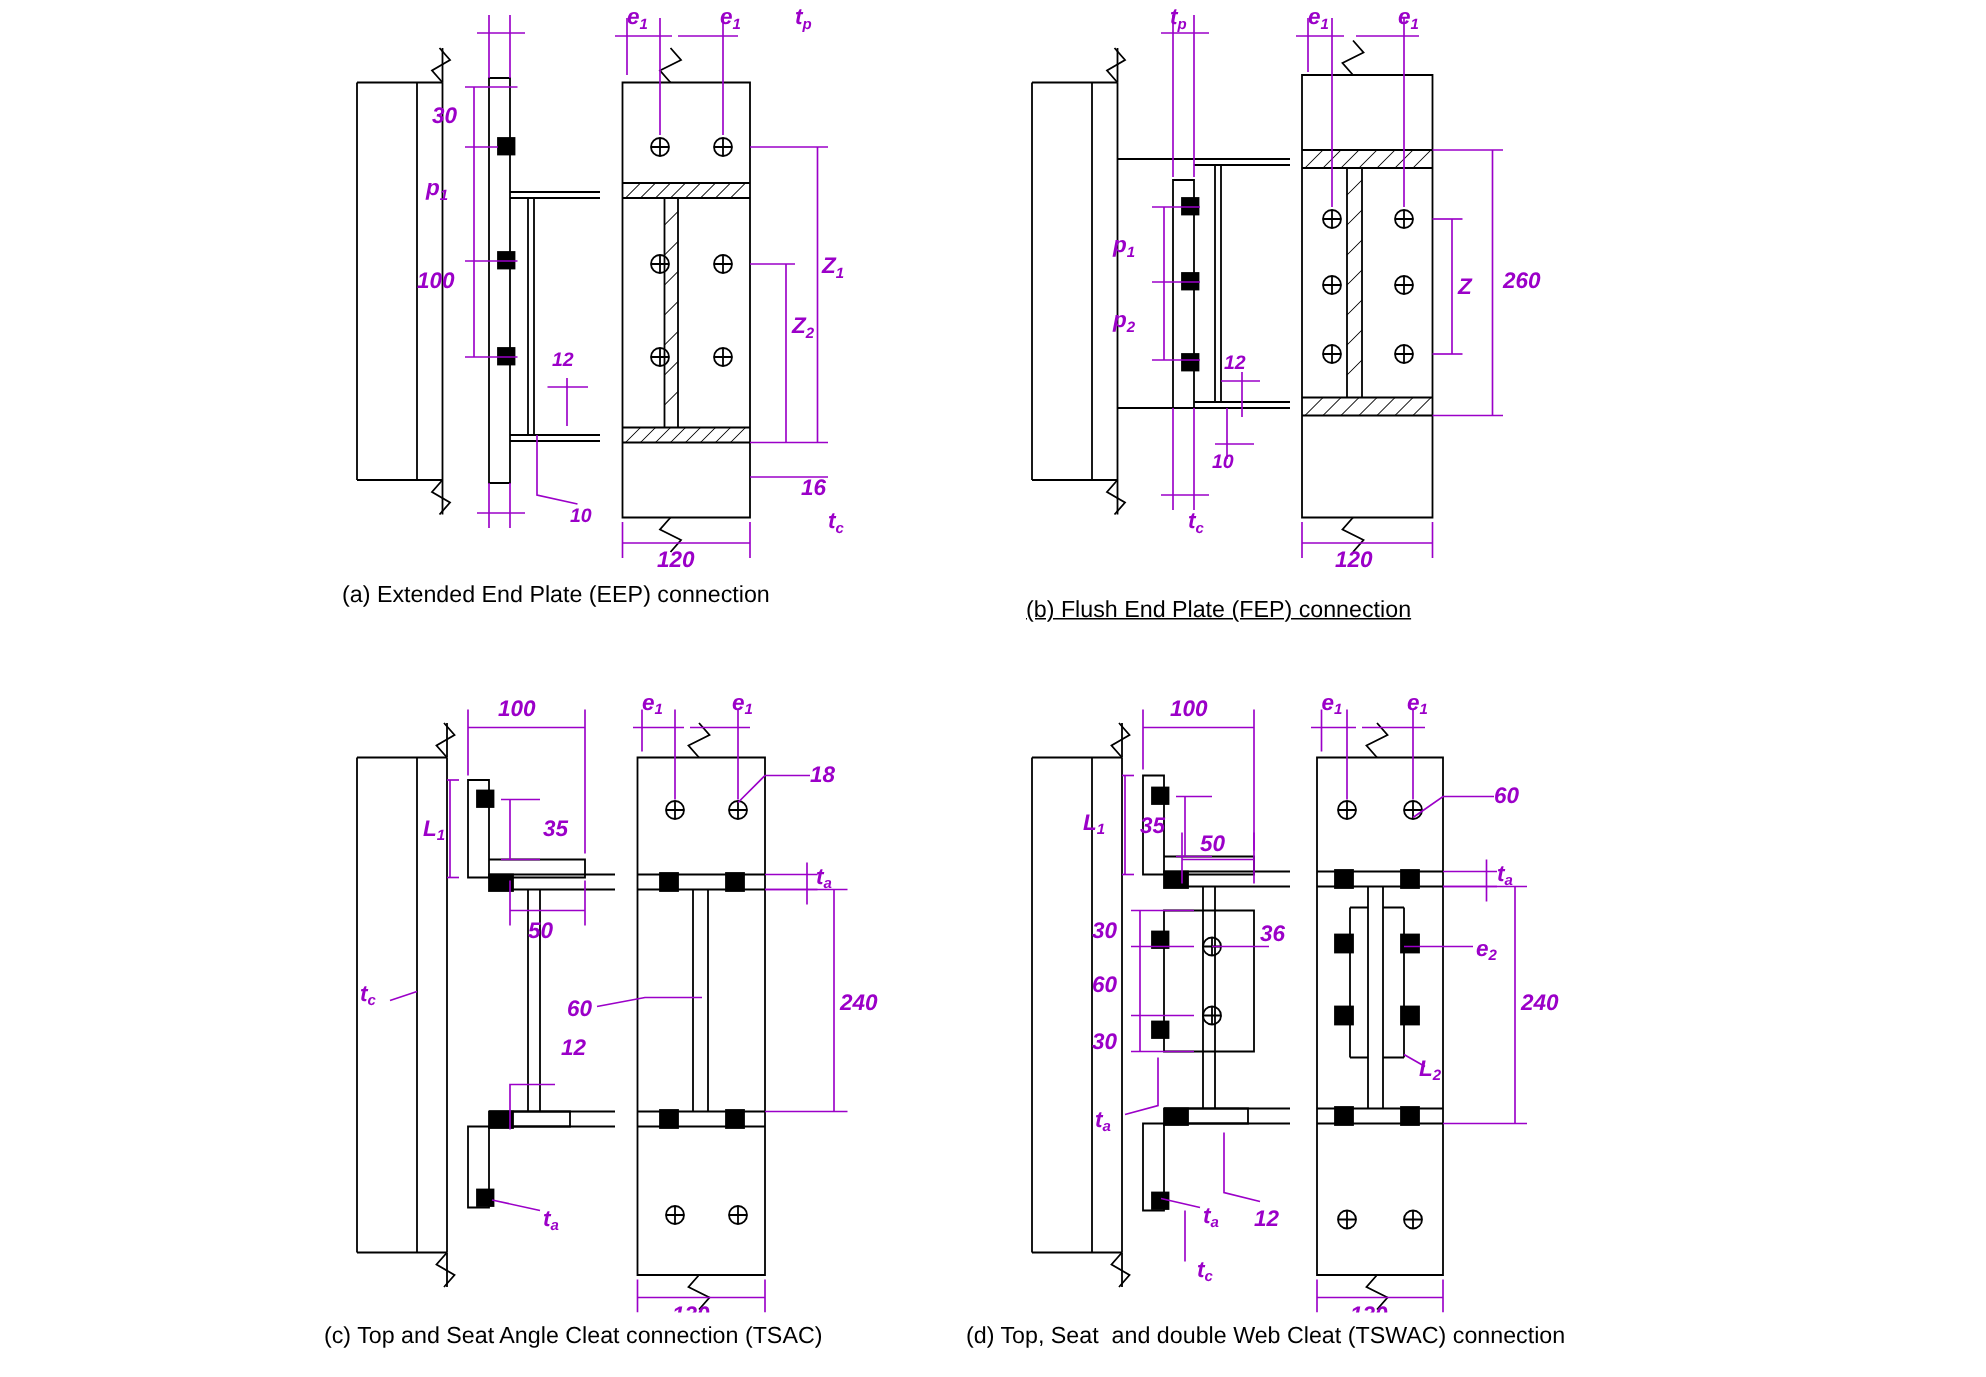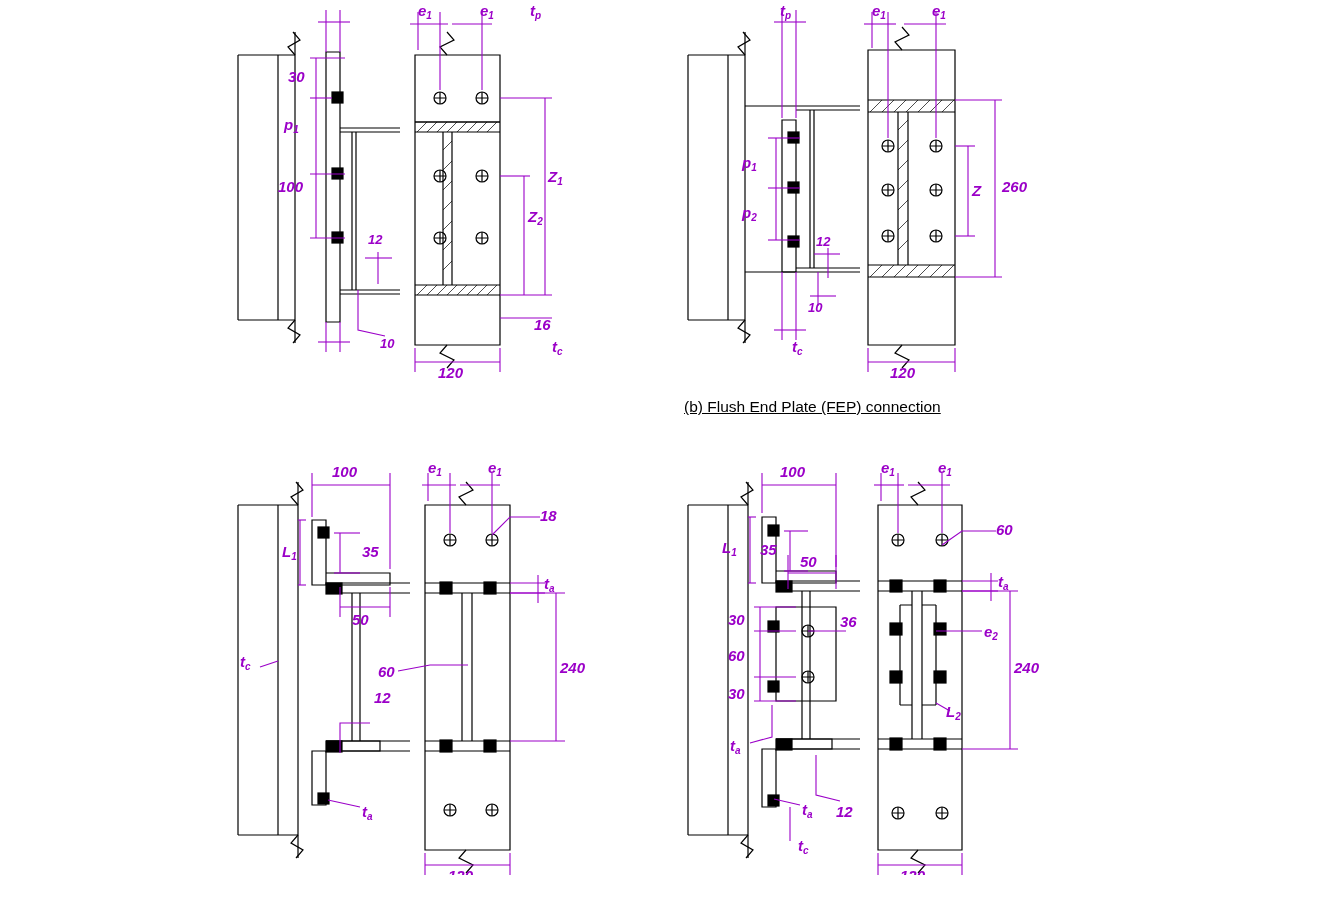--- a/index.html
+++ b/index.html
@@ -165,20 +165,21 @@
       <text class="dimtxt" x="84" y="130">p<tspan class="sub" dy="3">1</tspan></text>
       <text class="dimtxt" x="78" y="192">100</text>
       <text class="dimtxt-sm" x="168" y="244">12</text>
       <text class="dimtxt-sm" x="180" y="348">10</text>
       <text class="dimtxt" x="348" y="182">Z<tspan class="sub" dy="3">1</tspan></text>
       <text class="dimtxt" x="328" y="222">Z<tspan class="sub" dy="3">2</tspan></text>
       <text class="dimtxt" x="334" y="330">16</text>
       <text class="dimtxt" x="238" y="378">120</text>
     </svg>
   </div>
+  <div class="caption" style="left:228px; top:388px;">(a) Extended End Plate (EEP) connection</div>
 
   <div class="panel" style="left:650px; top:0px; width:460px; height:380px;">
     <svg width="460" height="380" viewBox="0 0 460 380">
       <g stroke="#000" fill="none" stroke-width="1.2">
         <path d="M38 55 L38 320"></path>
         <path d="M38 55 L95 55 M38 320 L95 320"></path>
         <path d="M78 55 L78 320"></path>
         <path d="M95 55 L88 47 L100 40 L93 32"></path>
         <path d="M95 320 L88 328 L100 335 L93 343"></path>
         <path d="M95 32 L95 55 M95 320 L95 343"></path>
@@ -382,20 +383,21 @@
       <text class="dimtxt" x="340" y="66">18</text>
       <text class="dimtxt" x="178" y="222">60</text>
       <text class="dimtxt" x="40" y="212">t<tspan class="sub" dy="3">c</tspan></text>
       <text class="dimtxt" x="174" y="248">12</text>
       <text class="dimtxt" x="162" y="362">t<tspan class="sub" dy="3">a</tspan></text>
       <text class="dimtxt" x="344" y="134">t<tspan class="sub" dy="3">a</tspan></text>
       <text class="dimtxt" x="360" y="218">240</text>
       <text class="dimtxt" x="248" y="426">120</text>
     </svg>
   </div>
+  <div class="caption" style="left:216px; top:882px;">(c) Top and Seat Angle Cleat connection (TSAC)</div>
 
   <div class="panel" style="left:650px; top:455px; width:470px; height:420px;">
     <svg width="470" height="420" viewBox="0 0 470 420">
       <g stroke="#000" fill="none" stroke-width="1.2">
         <path d="M38 50 L38 380"></path>
         <path d="M38 50 L98 50 M38 380 L98 380"></path>
         <path d="M78 50 L78 380"></path>
         <path d="M98 50 L91 42 L103 35 L96 27"></path>
         <path d="M98 380 L91 388 L103 395 L96 403"></path>
         <path d="M98 27 L98 50 M98 380 L98 403"></path>
@@ -530,14 +532,15 @@
       <text class="dimtxt" x="186" y="362">12</text>
       <text class="dimtxt" x="148" y="396">t<tspan class="sub" dy="3">c</tspan></text>
       <text class="dimtxt" x="346" y="80">60</text>
       <text class="dimtxt" x="348" y="132">t<tspan class="sub" dy="3">a</tspan></text>
       <text class="dimtxt" x="334" y="182">e<tspan class="sub" dy="3">2</tspan></text>
       <text class="dimtxt" x="296" y="262">L<tspan class="sub" dy="3">2</tspan></text>
       <text class="dimtxt" x="364" y="218">240</text>
       <text class="dimtxt" x="250" y="426">120</text>
     </svg>
   </div>
+  <div class="caption" style="left:644px; top:882px;">(d) Top, Seat  and double Web Cleat (TSWAC) connection</div>
 
 </div>
 
 </body></html>

